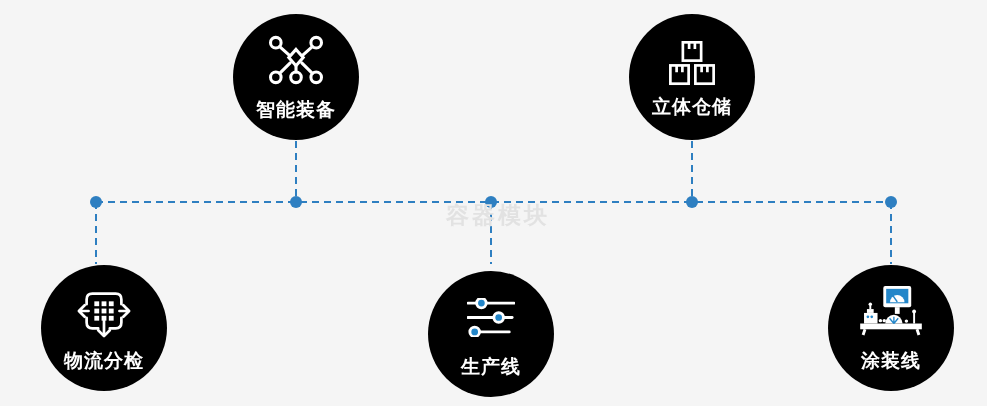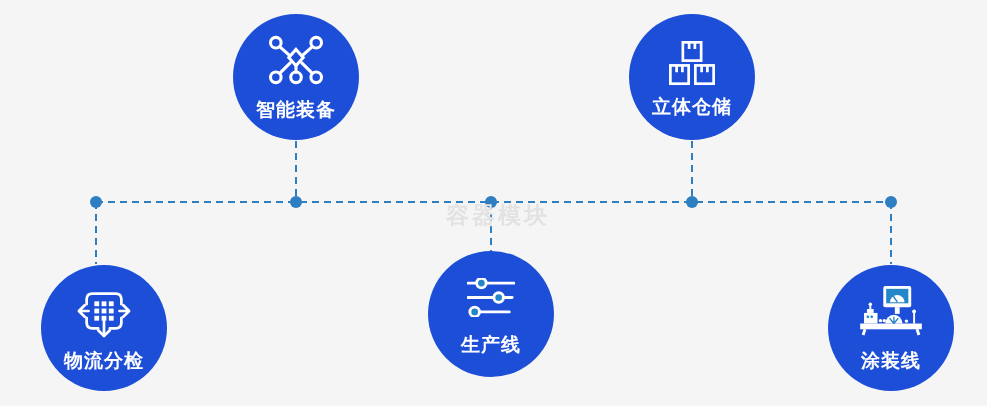--- a/index.html
+++ b/index.html
@@ -31,21 +31,21 @@
     font-weight: bold;
     letter-spacing: 3px;
     color: #e2e2e2;
     user-select: none;
   }
   .node {
     position: absolute;
     width: 126px;
     height: 126px;
     border-radius: 50%;
-    background: #1d4ed8;
+    background: #000000;
     display: flex;
     flex-direction: column;
     align-items: center;
     justify-content: center;
     gap: 12px;
     box-sizing: border-box;
   }
   .node .icon-wrap {
     height: 52px;
     display: flex;
@@ -57,21 +57,21 @@
     font-size: 19px;
     font-weight: bold;
     letter-spacing: 1px;
     line-height: 22px;
     white-space: nowrap;
   }
   
   .node-0 { left: 233px; top: 14px; }
   .node-1 { left: 629px; top: 14px; gap: 6px; }
   .node-2 { left: 41px;  top: 265px; }
-  .node-3 { left: 428px; top: 251px; font-family: Liberation Mono, monospace; }
+  .node-3 { left: 428px; top: 271px; }
   .node-4 { left: 828px; top: 265px; }
 </style>
 </head>
 <body>
 
 <div class="canvas">
 
   <svg class="connectors" width="987" height="406" viewBox="0 0 987 406">
     <g stroke="#2e7fc1" stroke-width="2" fill="none" stroke-dasharray="7 5">
       <path d="M96,202 H891"></path>

